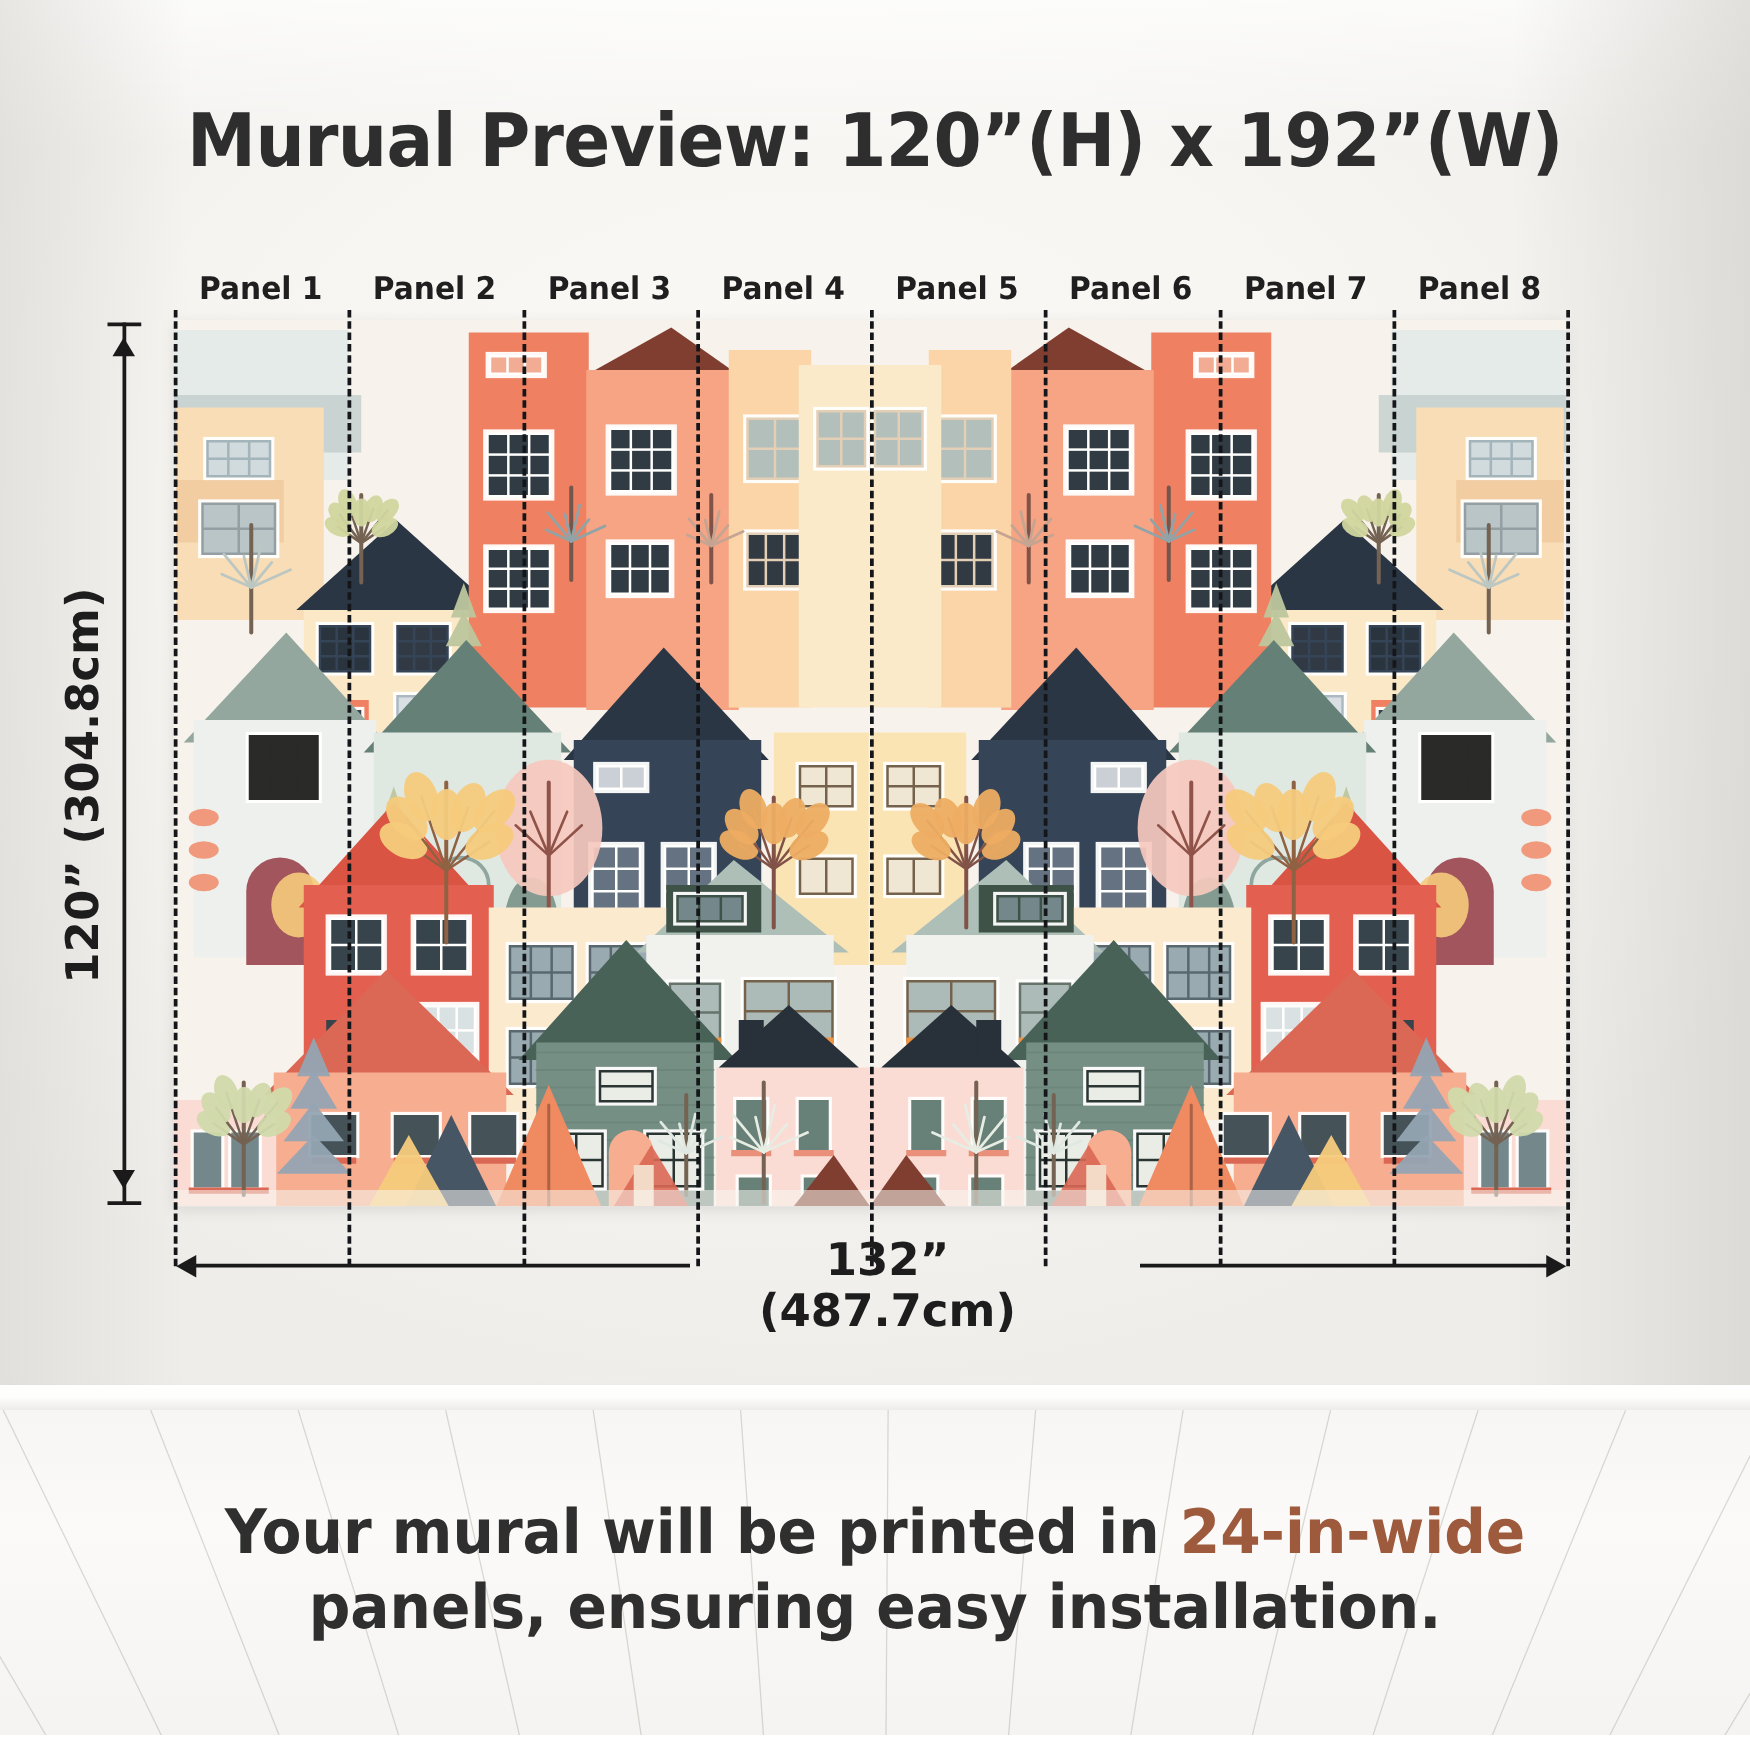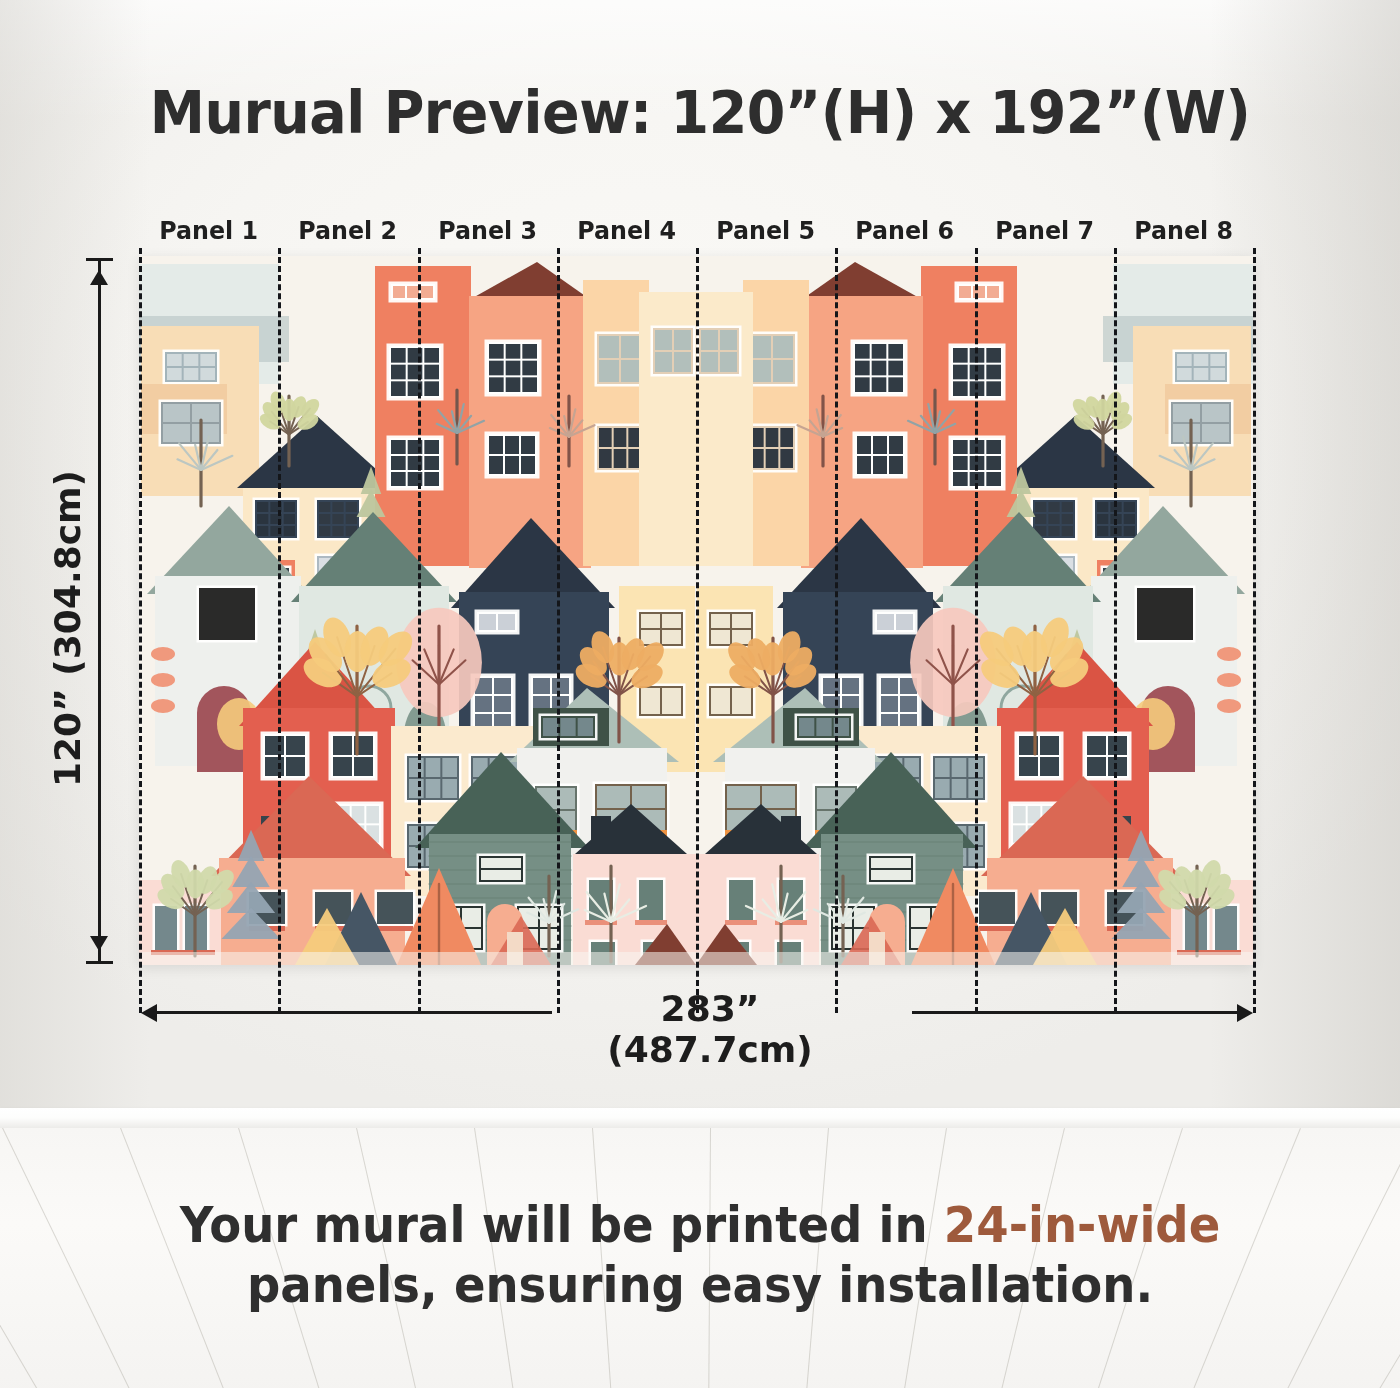--- a/index.html
+++ b/index.html
@@ -1049,21 +1049,21 @@
   <div class="vcap" style="top:258px"></div>
   <div class="vcap" style="top:961px"></div>
   <div class="vhead up"></div>
   <div class="vhead dn"></div>
   <div class="vlabel">120” (304.8cm)</div>
 
   <div class="hdim-l"></div>
   <div class="hdim-r"></div>
   <div class="hhead lft"></div>
   <div class="hhead rgt"></div>
-  <div class="hlabel">283” (487.7cm)</div>
+  <div class="hlabel">132” (487.7cm)</div>
 
   <div class="baseboard"></div>
   <div class="floor">
       <div class="plank" style="left: -116px; top: 0px; width: 1.3px; height: 330px; transform: rotate(-30.3086deg);"></div>
       <div class="plank" style="left: 2px; top: 0px; width: 1.3px; height: 330px; transform: rotate(-25.9257deg);"></div>
       <div class="plank" style="left: 120px; top: 0px; width: 1.3px; height: 330px; transform: rotate(-21.5429deg);"></div>
       <div class="plank" style="left: 238px; top: 0px; width: 1.3px; height: 330px; transform: rotate(-17.16deg);"></div>
       <div class="plank" style="left: 356px; top: 0px; width: 1.3px; height: 330px; transform: rotate(-12.7771deg);"></div>
       <div class="plank" style="left: 474px; top: 0px; width: 1.3px; height: 330px; transform: rotate(-8.39429deg);"></div>
       <div class="plank" style="left: 592px; top: 0px; width: 1.3px; height: 330px; transform: rotate(-4.01143deg);"></div>

